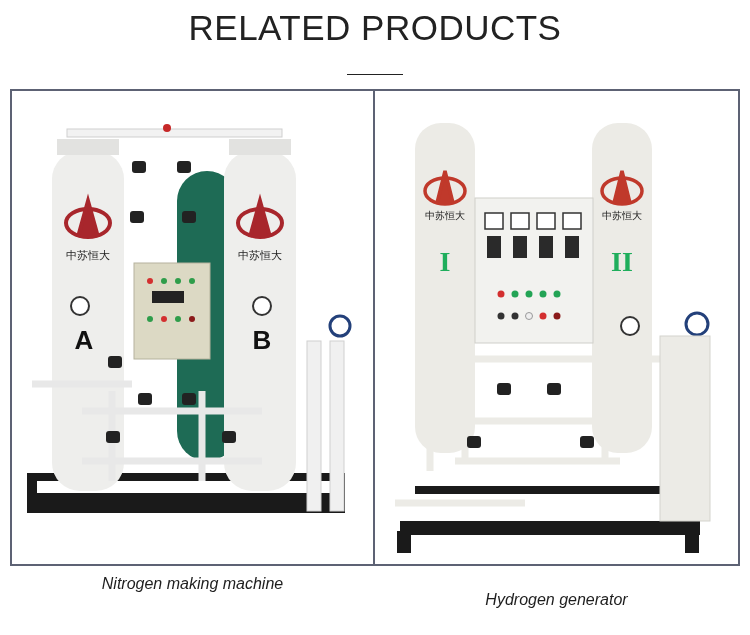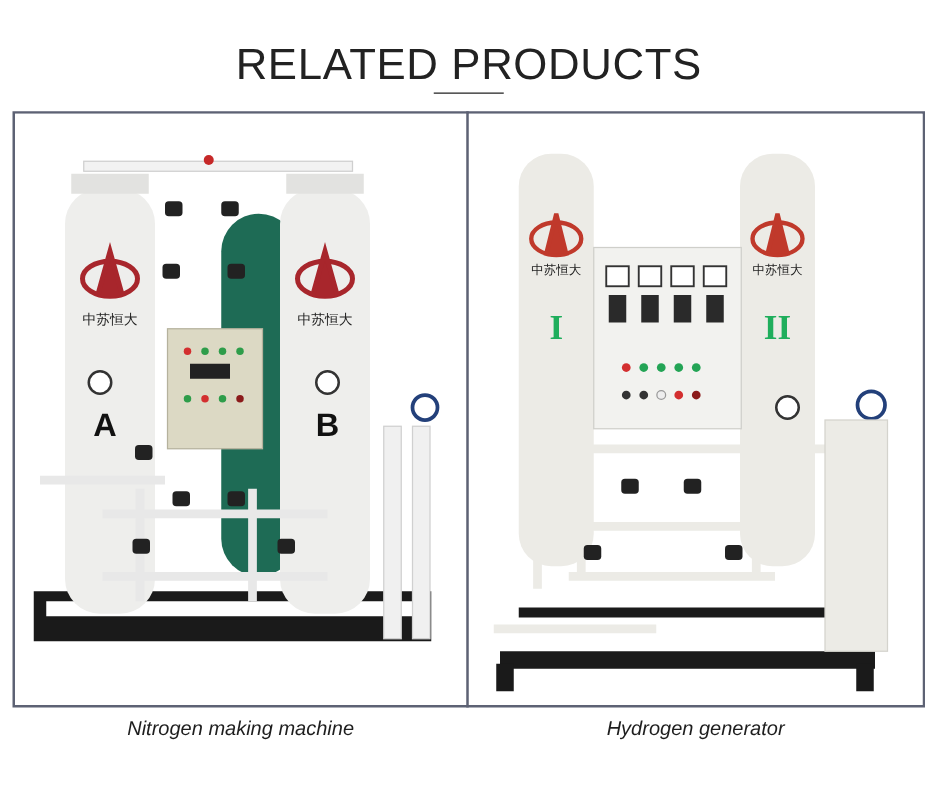--- a/index.html
+++ b/index.html
@@ -1,30 +1,30 @@
 <!DOCTYPE html>
 <html><head>
 <meta charset="utf-8">
 <style>
   html, body { margin: 0; padding: 0; background: #ffffff; }
   body { width: 750px; height: 635px; position: relative; overflow: hidden;
          font-family: "Liberation Sans", "DejaVu Sans", sans-serif; }
-  .title { position: absolute; left: 0; top: 32px; width: 750px; text-align: center;
+  .title { position: absolute; left: 0; top: 8px; width: 750px; text-align: center;
            font-size: 35px; color: #222222; letter-spacing: 0.5px; font-weight: normal; }
   .title-rule { position: absolute; left: 347px; top: 74px; width: 56px; height: 1px; background: #222222; }
   .frame { position: absolute; left: 10px; top: 89px; width: 726px; height: 473px;
            border: 2px solid #5d6274; }
   .divider { position: absolute; left: 373px; top: 89px; width: 2px; height: 477px; background: #5d6274; }
   .panel { position: absolute; top: 91px; height: 473px; background: #ffffff; }
   .panel.left { left: 12px; width: 361px; }
   .panel.right { left: 375px; width: 363px; }
   .panel svg { position: absolute; left: 0; top: 0; }
   .caption { position: absolute; top: 575px; font-size: 16px; color: #1e1e1e; text-align: center; font-style: italic; }
   .caption.left { left: 12px; width: 361px; }
-  .caption.right { left: 375px; width: 363px; }
+  .caption.right { left: 375px; width: 363px; margin-top: 16px; }
 </style>
 </head>
 <body>
 
 <div class="title">RELATED PRODUCTS</div>
 <div class="title-rule"></div>
 
 <div class="frame"></div>
 
 <div class="panel left">

